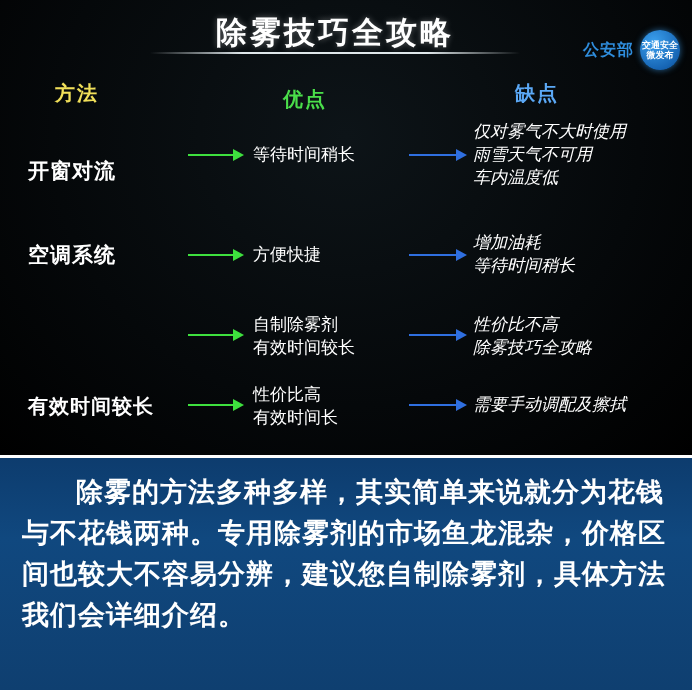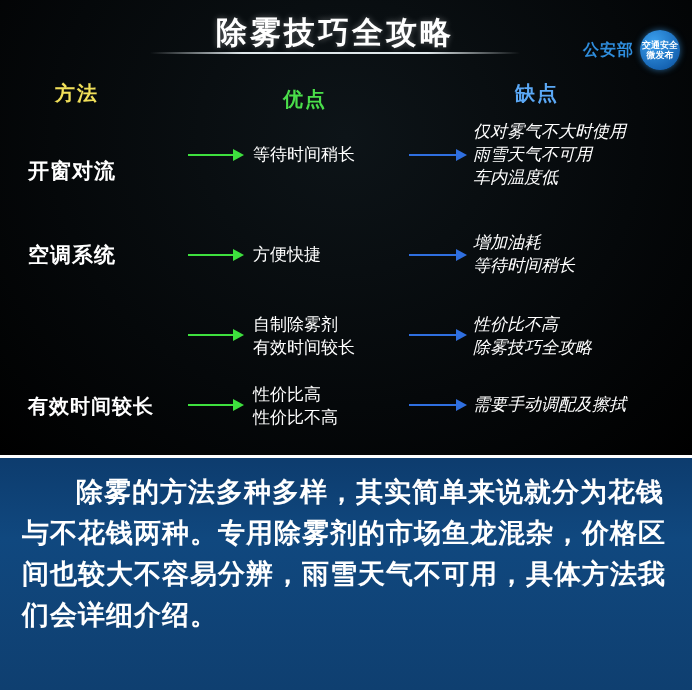--- a/index.html
+++ b/index.html
@@ -256,27 +256,27 @@
 除雾技巧全攻略</div>
     </div>
 
     <div class="row" id="row-3">
       <div class="cell-method" style="top:18px; font-size:20px">有效时间较长</div>
       <div class="arrow arrow-green a-g0">
         <div class="shaft"></div>
           <div class="headtri"></div>
       </div>
       <div class="cell-pro" style="top:8px; white-space:pre-line">性价比高
-性价比不高</div>
+有效时间长</div>
       <div class="arrow arrow-blue a-b0">
         <div class="shaft"></div>
           <div class="headtri"></div>
       </div>
       <div class="cell-con" style="top:18px; white-space:pre-line">需要手动调配及擦拭</div>
     </div>
 
   </div>
 
   <div id="caption-panel">
-    <div id="caption-text">除雾的方法多种多样，其实简单来说就分为花钱与不花钱两种。专用除雾剂的市场鱼龙混杂，价格区间也较大不容易分辨，雨雪天气不可用，具体方法我们会详细介绍。</div>
+    <div id="caption-text">除雾的方法多种多样，其实简单来说就分为花钱与不花钱两种。专用除雾剂的市场鱼龙混杂，价格区间也较大不容易分辨，建议您自制除雾剂，具体方法我们会详细介绍。</div>
   </div>
 
 </div>
 
 </body></html>

